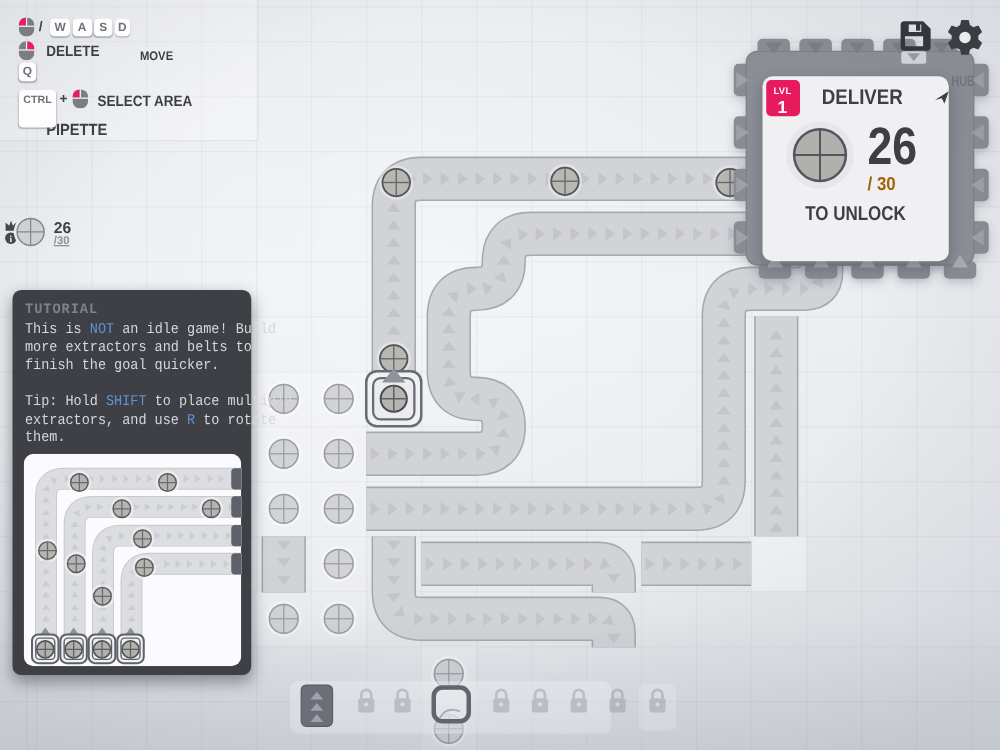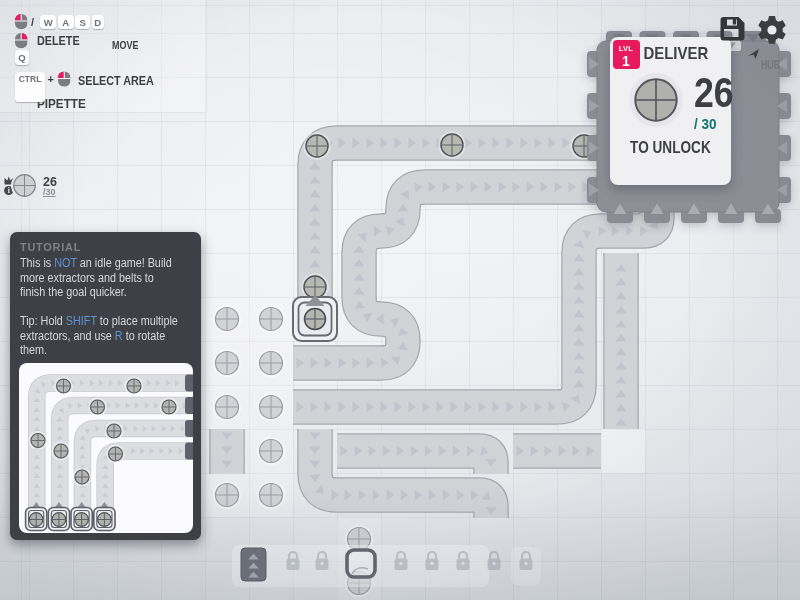--- a/index.html
+++ b/index.html
@@ -516,21 +516,21 @@
 <circle cx="8.7" cy="22.5" r="4.6" fill="#45474d"></circle>
       <text x="8.7" y="25.4" font-size="7.5" font-weight="bold" fill="#eef0f2" text-anchor="middle" font-family="Liberation Serif,serif">i</text>
 <circle cx="24.5" cy="17.5" r="13.5" fill="#e8e9ed"></circle>
 <circle cx="24.5" cy="17.5" r="10.8" fill="#cfd0d4" stroke="#85878c" stroke-width="1.2"></circle>
       <line x1="13.7" y1="17.5" x2="35.3" y2="17.5" stroke="#85878c" stroke-width="1.0"></line>
       <line x1="24.5" y1="6.699999999999999" x2="24.5" y2="28.3" stroke="#85878c" stroke-width="1.0"></line>
 </svg>
 <div class="b" style="position:absolute;left:43px;top:175px;font-size:12.5px;">26</div>
 <div style="position:absolute;left:43px;top:186.5px;font-size:9px;font-weight:bold;color:#8d8f96;text-decoration:underline;">/30</div>
 
-<div style="position:absolute;left:10px;top:232px;width:191px;height:308px;background:#3e4046;border-radius:7px;box-shadow:0 5px 12px rgba(35,40,52,0.45);">
+<div style="position:absolute;left:10px;top:232px;width:191px;height:308px;background:#3e4046;border-radius:7px;box-shadow:0 5px 12px rgba(35,40,52,0.45);font-family:Liberation Mono, monospace;">
 <div style="position:absolute;left:10px;top:9px;font-size:11.5px;font-weight:bold;color:#7f8187;letter-spacing:0.8px;"><span class="sx" style="transform:scaleX(0.95)">TUTORIAL</span></div>
 <div style="position:absolute;left:10px;top:24px;font-size:12px;line-height:14.5px;color:#d6d7db;width:185px;"><span class="sx" style="transform:scaleX(0.9)">This is <span style="color:#5e93d1">NOT</span> an idle game! Build<br>more extractors and belts to<br>finish the goal quicker.<br><br>Tip: Hold <span style="color:#5e93d1">SHIFT</span> to place multiple<br>extractors, and use <span style="color:#5e93d1">R</span> to rotate<br>them.</span></div>
 <svg width="174" height="170" style="position:absolute;left:9px;top:131px">
 
 <rect x="0" y="0" width="174" height="170" rx="8" fill="#fbfbfd"></rect>
 <path d="M17.8,149 L17.8,34.0 Q17.8,20 31.8,20.0 L176,20" fill="none" stroke="#c6c8ce" stroke-width="17.5"></path>
 <path d="M17.8,149 L17.8,34.0 Q17.8,20 31.8,20.0 L176,20" fill="none" stroke="#dcdde1" stroke-width="16"></path>
 <polygon points="17.8,139.5 14.6,144.0 21.0,144.0" fill="#c9cbd1" fill-opacity="0.95"></polygon>
 <polygon points="17.8,129.5 14.6,134.0 21.0,134.0" fill="#c9cbd1" fill-opacity="0.95"></polygon>
 <polygon points="17.8,120.5 14.6,125.0 21.0,125.0" fill="#c9cbd1" fill-opacity="0.95"></polygon>
@@ -686,42 +686,42 @@
 <polygon points="80.4,146 90.4,146 85.4,139" fill="#8e9098"></polygon>
 <rect x="74.8" y="144.5" width="21.2" height="23" rx="5" fill="#f0f1f4" stroke="#5f6168" stroke-width="1.6"></rect>
 <rect x="77.8" y="147.5" width="15.2" height="17" rx="3" fill="#eceef1" stroke="#5f6168" stroke-width="1.1"></rect>
 <circle cx="85.4" cy="156.5" r="6.8" fill="#b0b1ac" stroke="#4e5055" stroke-width="1.2"></circle>
         <line x1="78.60000000000001" y1="156.5" x2="92.2" y2="156.5" stroke="#5e6065" stroke-width="1.0"></line>
         <line x1="85.4" y1="149.7" x2="85.4" y2="163.3" stroke="#5e6065" stroke-width="1.0"></line>
 
 </svg>
     </div>
 
-<div style="position:absolute;left:609.5px;top:37px;width:121px;height:148px;background:#f0f0f3;border-radius:8px;box-shadow:0 5px 12px rgba(40,45,60,0.33);">
+<div style="position:absolute;left:609.5px;top:61px;width:149px;height:148px;background:#f0f0f3;border-radius:8px;box-shadow:0 5px 12px rgba(40,45,60,0.33);">
 
 <div style="position:absolute;left:3px;top:3px;width:27px;height:29px;background:#e81a5e;border-radius:4px;text-align:center;color:#fff;font-weight:bold;">
 <div style="font-size:7.5px;margin-top:3.5px;letter-spacing:0.3px;">LVL</div>
 <div style="font-size:14px;margin-top:0px;">1</div>
       </div>
 
 <div class="b" style="position:absolute;left:0;top:7px;left:6px;width:100%;text-align:center;font-size:17px;"><span class="sx" style="transform:scaleX(0.88);transform-origin:50% 50%;">DELIVER</span></div>
 
 <svg width="16" height="16" style="position:absolute;left:136px;top:9px">
         <path d="M2,10 L13,3 L9.5,13 L7.5,8.5 Z" fill="#3c3e44"></path>
       </svg>
 
 <svg width="64" height="64" style="position:absolute;left:14px;top:31px">
 <circle cx="32" cy="32" r="27" fill="#e7e7eb"></circle>
 <circle cx="32" cy="32" r="20.7" fill="#b0b1ac" stroke="#54565b" stroke-width="2"></circle>
         <line x1="11.3" y1="32" x2="52.7" y2="32" stroke="#54565b" stroke-width="1.6"></line>
         <line x1="32" y1="11.3" x2="32" y2="52.7" stroke="#54565b" stroke-width="1.6"></line>
 </svg>
 
 <div class="b" style="position:absolute;left:84px;top:35px;font-size:42px;line-height:42px;"><span class="sx" style="transform:scaleX(0.85)">26</span></div>
-<div style="position:absolute;left:84px;top:77.5px;font-size:15px;font-weight:bold;color:#0f766e;"><span class="sx" style="transform:scaleX(0.9)">/ 30</span></div>
+<div style="position:absolute;left:84px;top:77.5px;font-size:15px;font-weight:bold;color:#a16207;"><span class="sx" style="transform:scaleX(0.9)">/ 30</span></div>
 
 <div class="b" style="position:absolute;left:0;top:101.5px;width:100%;text-align:center;font-size:16px;"><span class="sx" style="transform:scaleX(0.85);transform-origin:50% 50%;">TO UNLOCK</span></div>
 </div>
 
 <svg width="90" height="40" style="position:absolute;left:712px;top:12px">
 
 <g fill="#34363c">
 <path d="M8,5 h23 a3,3 0 0 1 3,3 v2 l-4,-2 v-0 h0 z" fill="none"></path>
 <path d="M11.5,5 h15 l6,6 v14.5 a3,3 0 0 1 -3,3 h-18 a3,3 0 0 1 -3,-3 v-17.5 a3,3 0 0 1 3,-3 z M15,7.5 v6 h10 v-6 z M12,17 v8 h14.5 v-8 z" fill="#34363c" fill-rule="evenodd"></path>
 <rect x="20.8" y="6" width="3.4" height="6.5" fill="#34363c"></rect>

